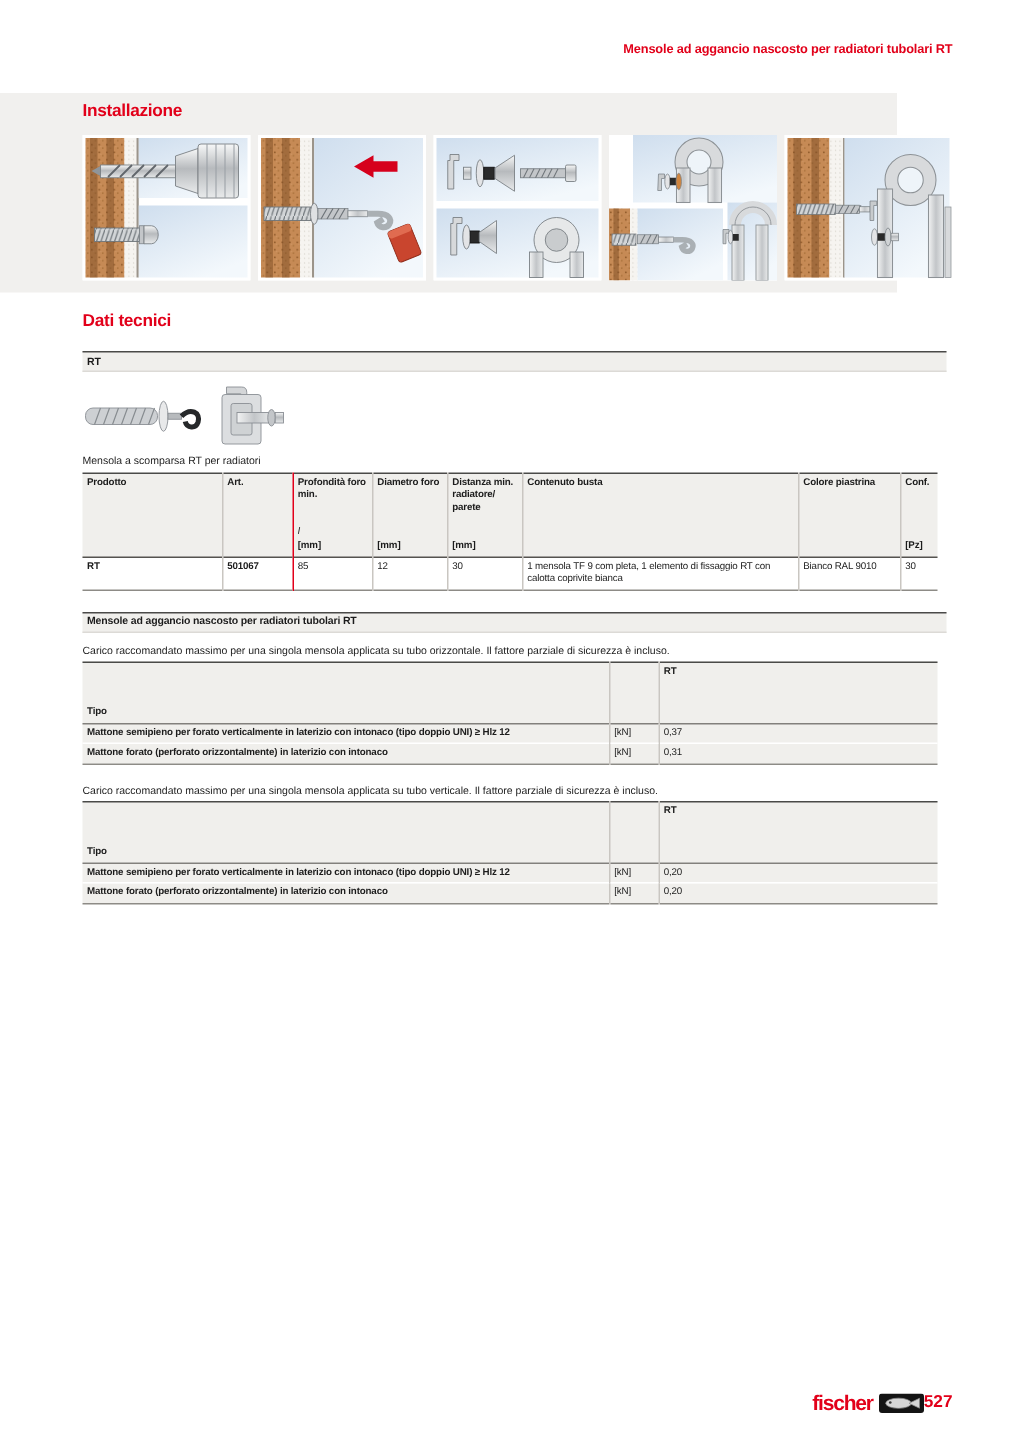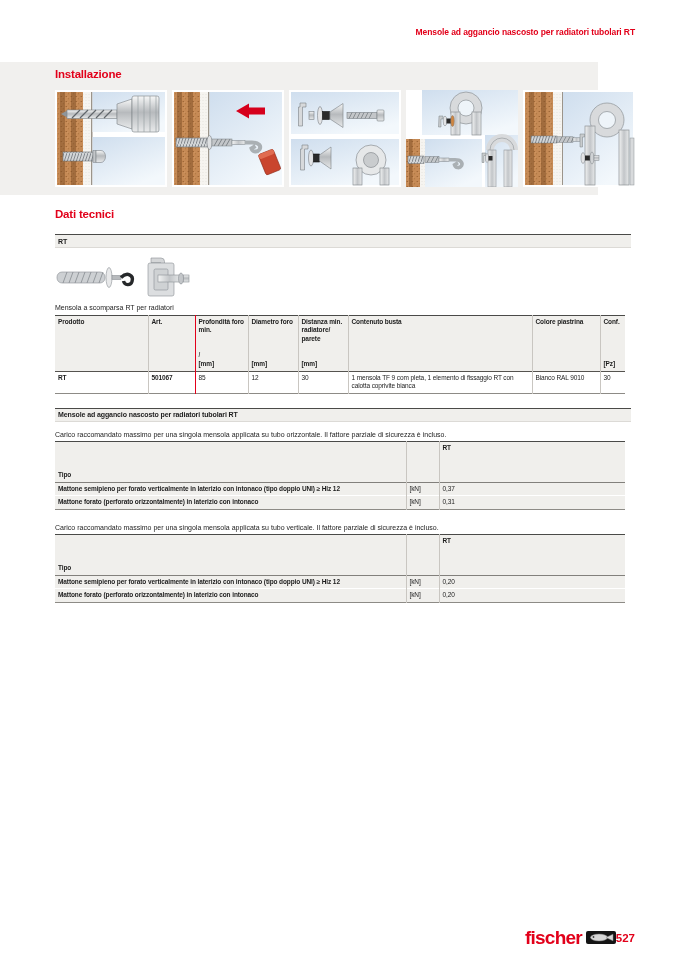--- a/index.html
+++ b/index.html
@@ -41,21 +41,21 @@
   .ctable{margin-top:3px;border-top:1.3px solid var(--line-dark);border-bottom:1px solid var(--line-mid);}
   .ctable td{background:var(--hdrgray);padding:2px 3px;vertical-align:top;border-left:1px solid var(--line-light);}
   .ctable td:first-child{border-left:none;}
   .ctable .hwrap{height:36px;display:flex;flex-direction:column;justify-content:flex-end;font-weight:bold;}
   .ctable .hrt{font-weight:bold;}
   .ctable tr.r0 td{border-top:1px solid #82807c;}
   .ctable tr.r1 td{border-top:1px solid #ffffff;}
   .ctable .tipo{font-weight:bold;}
 
   .footer{position:absolute;top:928px;right:43px;display:flex;align-items:center;}
-  .brandword{font-size:19px;font-weight:bold;color:var(--red);letter-spacing:-0.8px;line-height:1;}
+  .brandword{font-size:14px;font-weight:bold;color:var(--red);letter-spacing:-0.8px;line-height:1;}
   .fishbox{margin-left:4px;display:block;}
   .pageno{font-size:11.5px;font-weight:bold;color:var(--red);}
 </style>
 </head>
 <body>
 
 <svg width="0" height="0" style="position:absolute" aria-hidden="true">
   <defs>
     <linearGradient id="sky" x1="0" y1="0" x2="0.6" y2="1">
       <stop offset="0" stop-color="#cfdeee"></stop>

